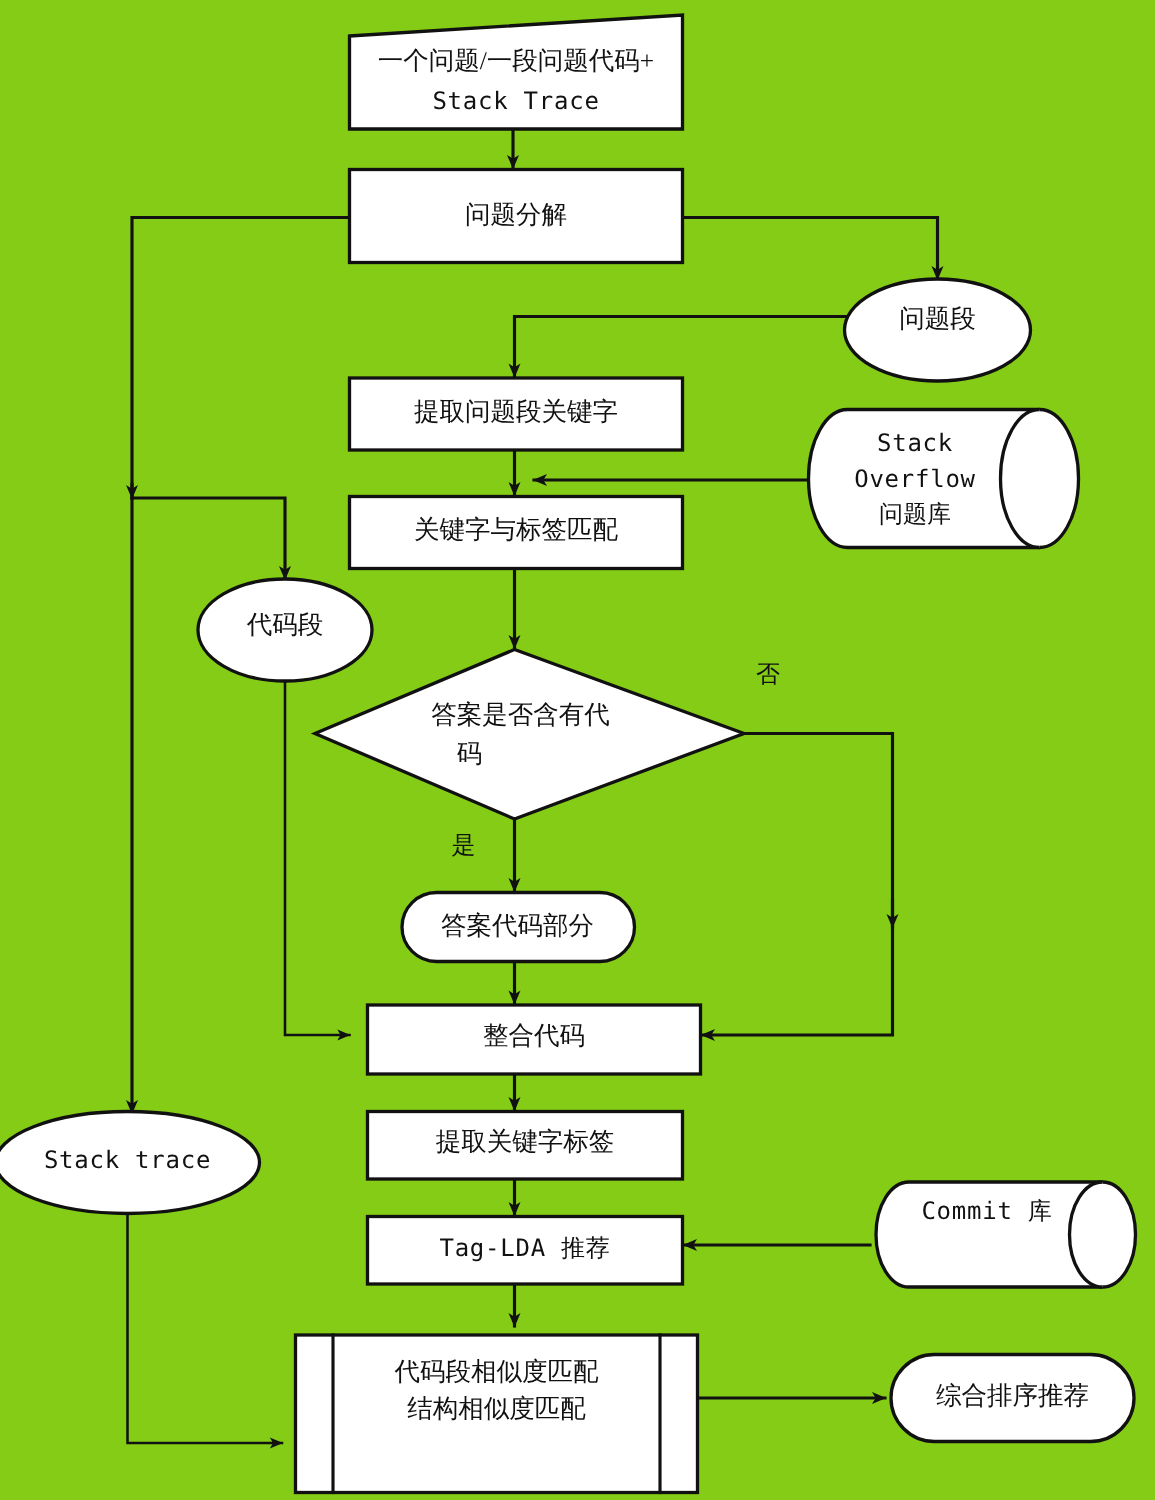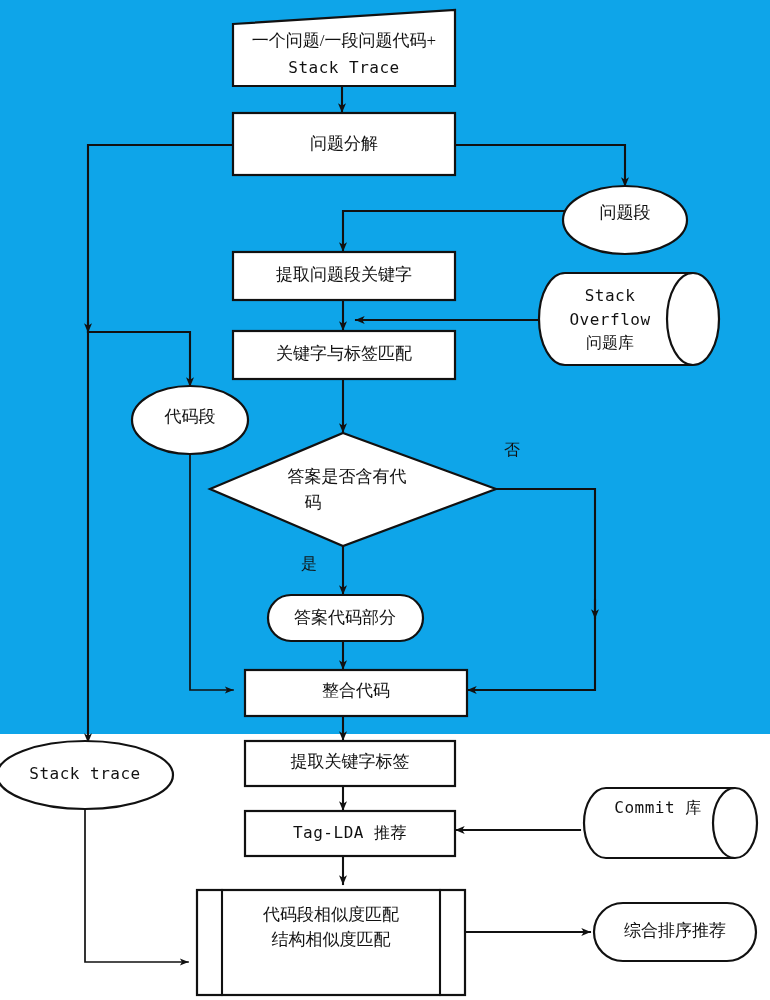--- a/index.html
+++ b/index.html
@@ -10,22 +10,22 @@
   }
   body {
     width: 770px;
     height: 1000px;
     font-family: "Liberation Serif", "DejaVu Serif", serif;
     overflow: hidden;
   }
   #diagram-root {
     position: relative;
     width: 770px;
-    height: 734px;
-    background: #0ea5e9;
+    height: 1000px;
+    background: #84cc16;
   }
   svg#flow-svg {
     display: block;
     width: 770px;
     height: 1000px;
   }
   .shape {
     fill: #ffffff;
     stroke: #111111;
     stroke-width: 2.2;

